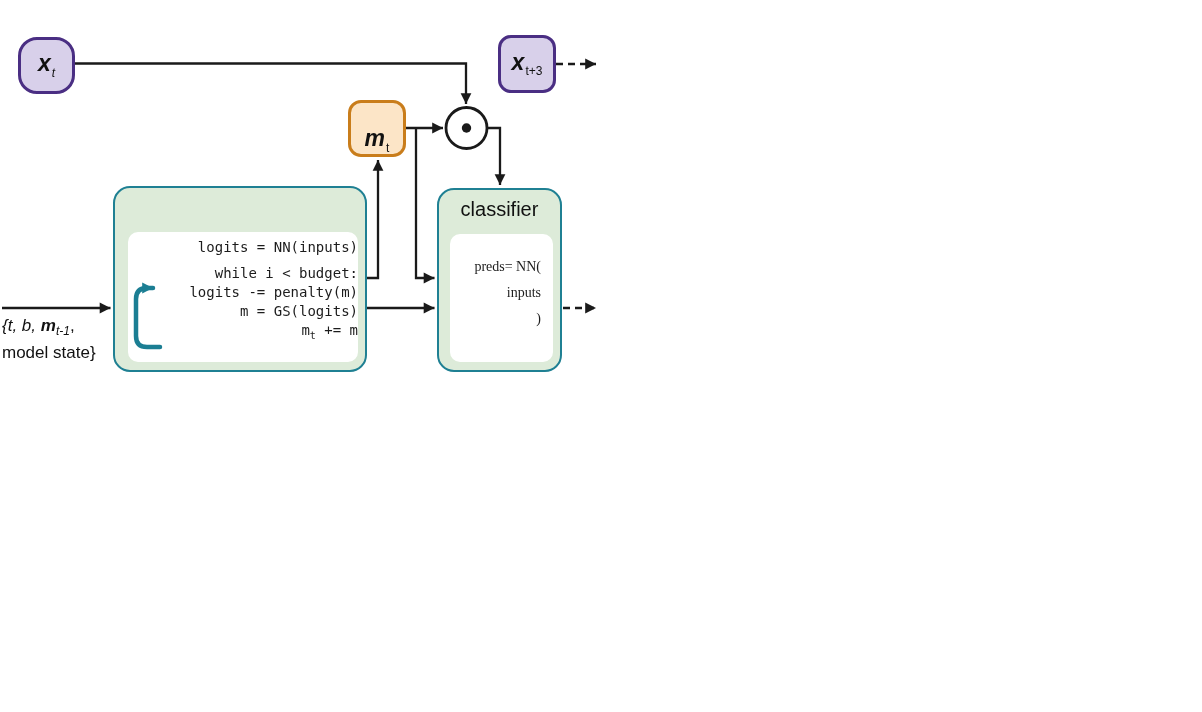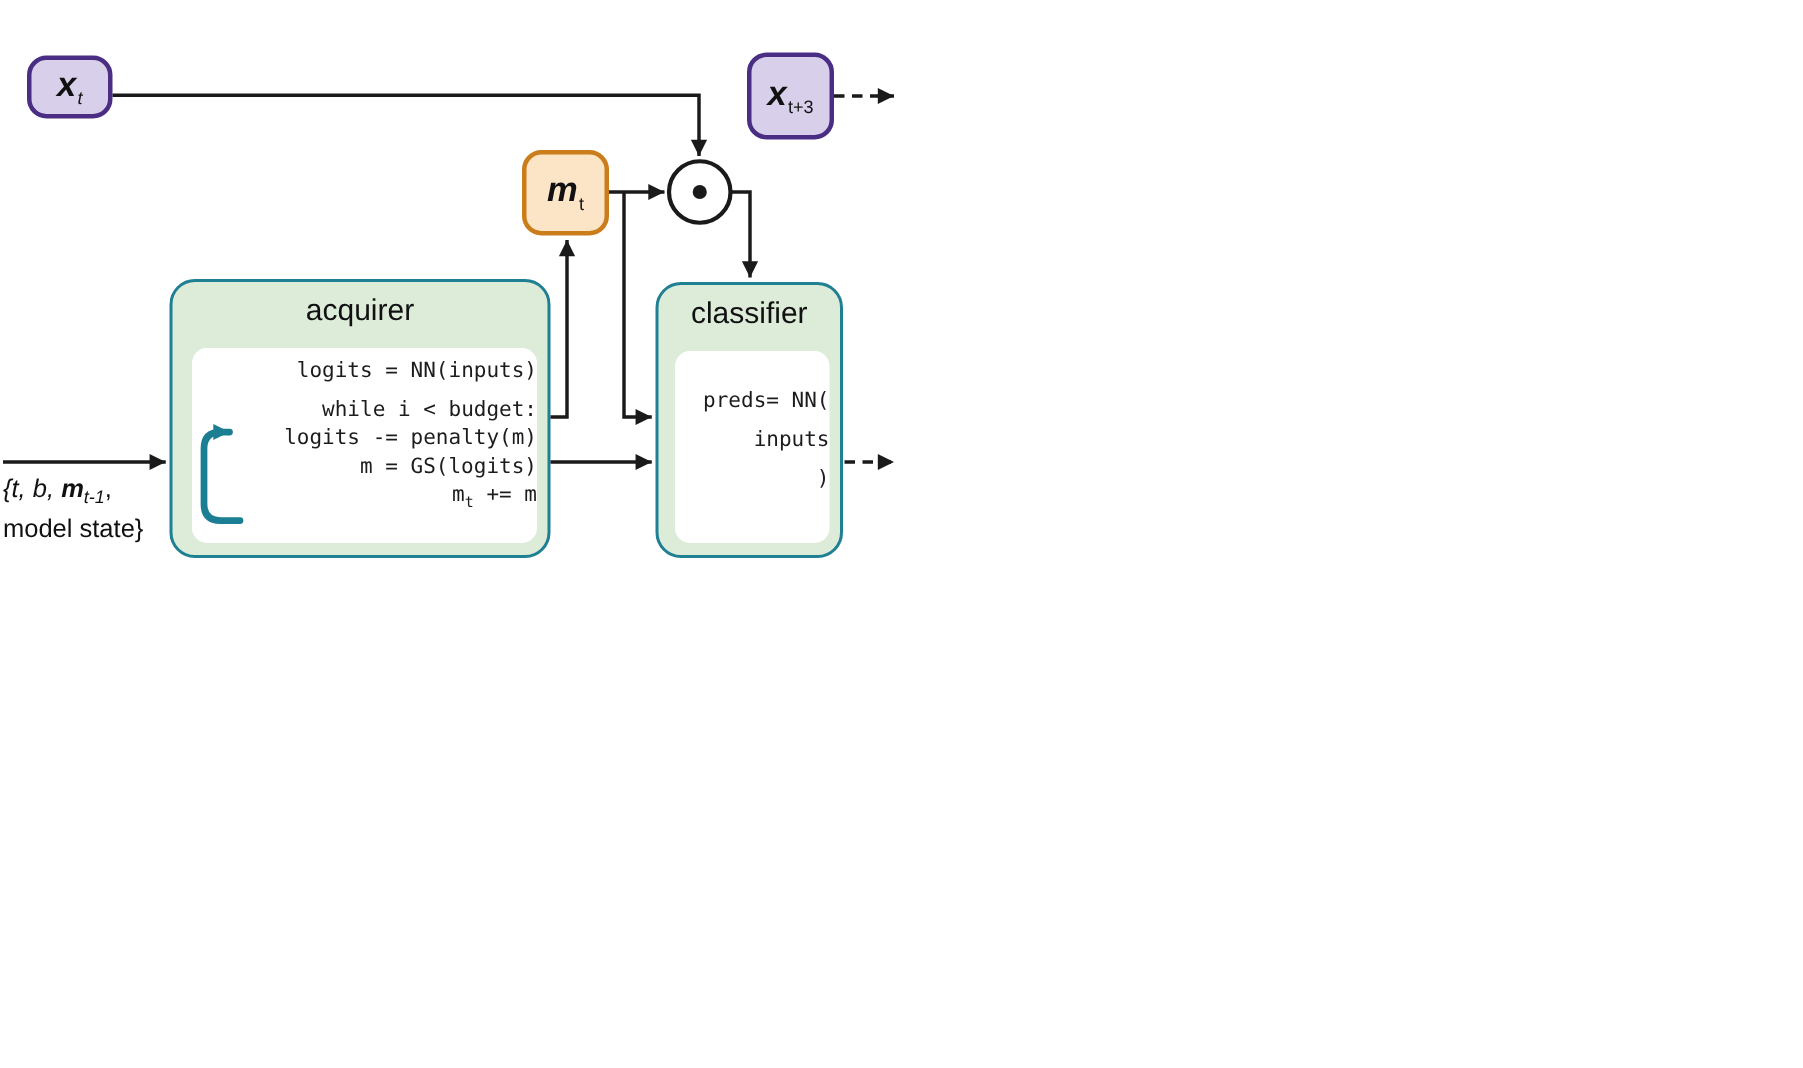--- a/index.html
+++ b/index.html
@@ -12,21 +12,21 @@
   .flow  { stroke:var(--line,#1a1a1a); stroke-width:2.3; fill:none; }
   .dashed{ stroke-dasharray:7 5; }
   .prod-circle { fill:#ffffff; stroke:var(--line,#1a1a1a); stroke-width:2.8; }
   .prod-dot    { fill:var(--line,#1a1a1a); }
   .loop  { stroke:var(--loop-arrow,#1b7e93); stroke-width:4.5; fill:none;
            stroke-linecap:round; stroke-linejoin:round; }
 
   .node { position:absolute; display:flex; align-items:center; justify-content:center;
           box-sizing:border-box; z-index:2; }
   .purple { background:var(--purple-fill,#d8d0ea); border:3px solid var(--purple-border,#4a2e83); border-radius:13px; }
-  .orange { background:var(--orange-fill,#fce5c7); border:3px solid var(--orange-border,#c97d1b); border-radius:13px; }
+  .orange { background:var(--orange-fill,#fce5c7); border:3px solid var(--orange-border,#c97d1b); border-radius:13px;align-items:flex-end; }
   .nlabel { font-weight:bold; font-style:italic; font-size:23px; color:#111; line-height:1; }
   .nlabel sub { font-size:12px; font-weight:normal; font-style:normal; margin-left:1px; }
   .nlabel sub.it { font-style:italic; }
 
   .panel { position:absolute; box-sizing:border-box; z-index:1;
            background:var(--green-fill,#ddebd9); border:2.5px solid var(--teal-border,#1f8093);
            border-radius:17px; }
   .panel-title { text-align:center; font-size:20px; color:#111; margin-top:8px; }
   .inner { position:absolute; background:#ffffff; border-radius:10px; box-sizing:border-box;text-align:right; }
 
@@ -70,46 +70,45 @@
     <path class="flow dashed" d="M563,308 H596" marker-end="url(#arrB)"></path>
 
     <g>
       <circle class="prod-circle" cx="466.5" cy="128" r="20.5"></circle>
       <circle class="prod-dot" cx="466.5" cy="128" r="4.7"></circle>
     </g>
 
     <path class="loop" d="M160,347 H147 Q136,347 136,336 V299 Q136,288 147,288 H153" marker-end="url(#arrT)"></path>
   </svg>
 
-  <div class="node purple" style="left:18px; top:37px; width:57px; height:42px;">
+  <div class="node purple" style="left:18px; top:37px; width:57px; height:57px;border-radius:19px;">
     <span class="nlabel"><span>x</span><sub class="it">t</sub></span>
   </div>
 
   <div class="node purple" style="left:498px; top:35px; width:58px; height:58px;">
     <span class="nlabel"><span>x</span><sub>t+3</sub></span>
   </div>
 
   <div class="node orange" style="left:348px; top:100px; width:58px; height:57px;">
     <span class="nlabel"><span>m</span><sub>t</sub></span>
   </div>
 
   <div class="panel" style="left:113px; top:186px; width:254px; height:186px;">
-    <div class="panel-title">acquirer</div>
     <div class="inner code" style="left:13px; top:44px; width:230px; height:130px; padding:6px 0 0 7px;">
       <div class="line">logits = NN(inputs)</div>
       <div class="line gap">while i &lt; budget:</div>
       <div class="line indent">logits -= penalty(m)</div>
       <div class="line indent">m = GS(logits)</div>
       <div class="line indent"><span>m</span><sub>t</sub><span> += m</span></div>
     </div>
   </div>
 
   <div class="panel" style="left:437px; top:188px; width:125px; height:184px;">
     <div class="panel-title">classifier</div>
-    <div class="inner code code-cls" style="left:11px; top:44px; width:103px; height:128px; padding:20px 0 0 7px;">
+    <div class="inner code code-cls" style="left:11px; top:44px; width:103px; height:128px; padding:20px 12px 0 7px;font-family:Liberation Serif, serif;">
       <div class="line">preds= NN(</div>
       <div class="line cindent">inputs</div>
       <div class="line">)</div>
     </div>
   </div>
 
   <div class="input-label">
     <div><span class="it">{t, b, </span><span class="bi">m</span><sub>t-1</sub><span>,</span></div>
     <div>model state}</div>
   </div>

